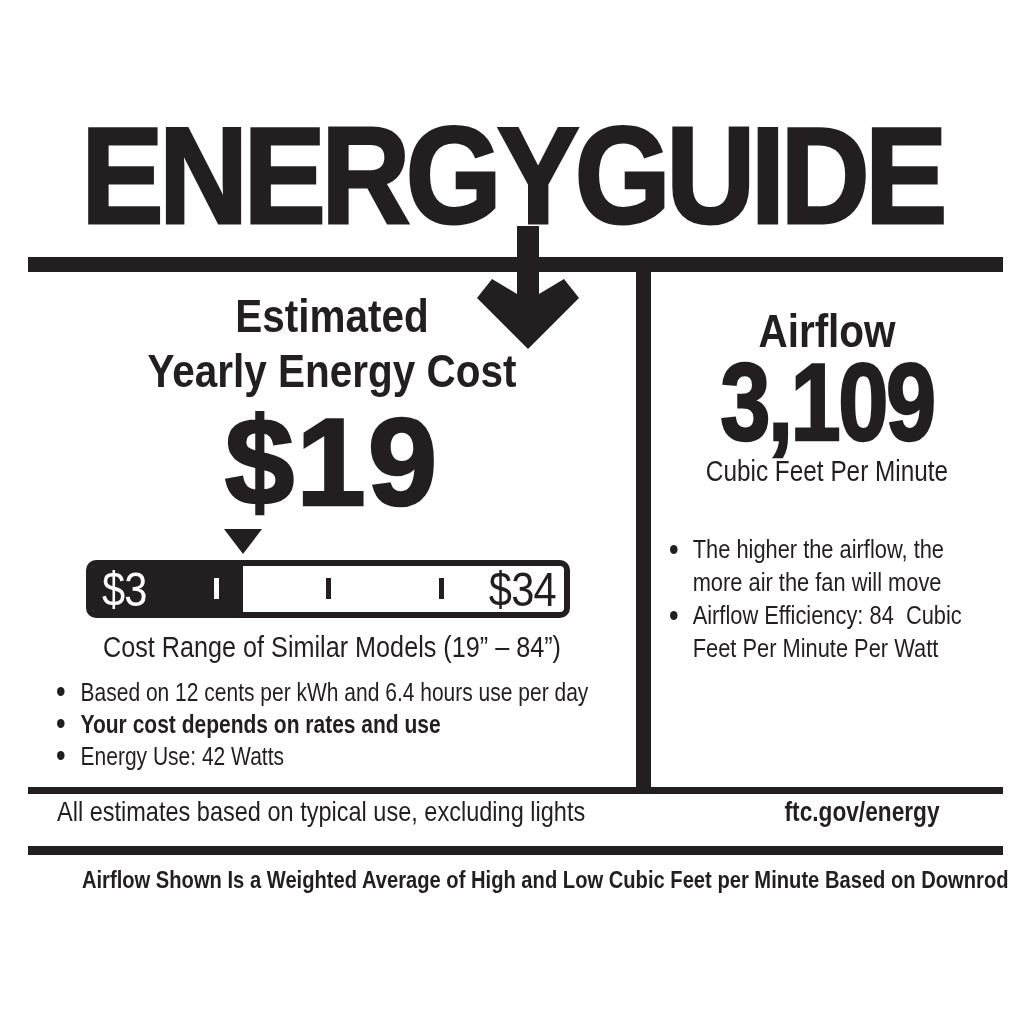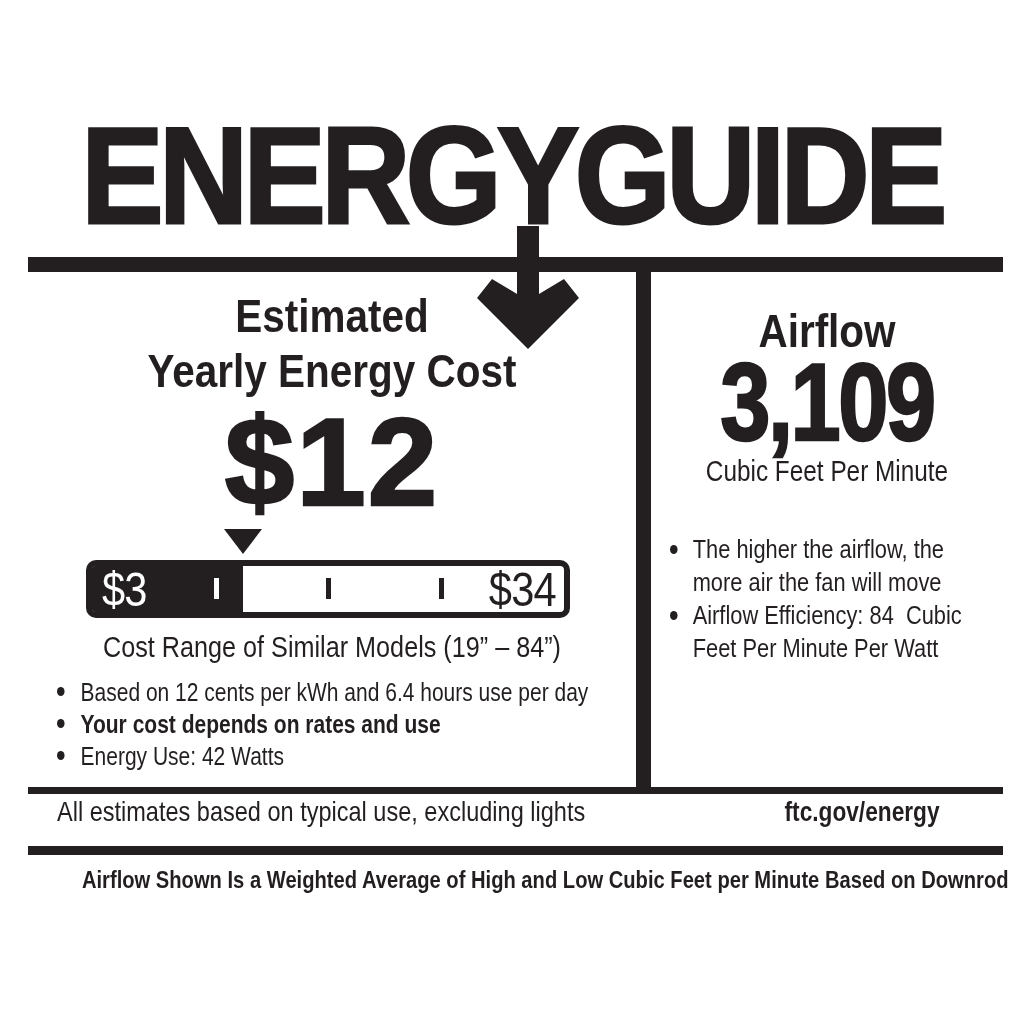--- a/index.html
+++ b/index.html
@@ -74,21 +74,21 @@
 
 <div class="abs title sx90 oc">ENERGYGUIDE</div>
 <div class="abs rule rule-top"></div>
 <svg class="big-arrow" viewBox="470 226 116 124" aria-hidden="true">
   <path d="M517,226 L539,226 L539,294 L564,279 L579,298 L528,349 L477,298 L492,279 L517,294 Z"></path>
 </svg>
 <div class="abs rule divider"></div>
 
 <div class="abs leftcol ctr lh lh1 sx88 oc">Estimated</div>
 <div class="abs leftcol ctr lh lh2 sx88 oc">Yearly Energy Cost</div>
-<div class="abs leftcol ctr cost">$12</div>
+<div class="abs leftcol ctr cost">$19</div>
 
 <div class="abs pointer"></div>
 <div class="abs bar">
   <div class="bar-fill"></div>
   <div class="tick tick-w"></div>
   <div class="tick tick-b2"></div>
   <div class="tick tick-b3"></div>
   <span class="bar-num bar-min">$3</span>
   <span class="bar-num bar-max">$34</span>
 </div>

